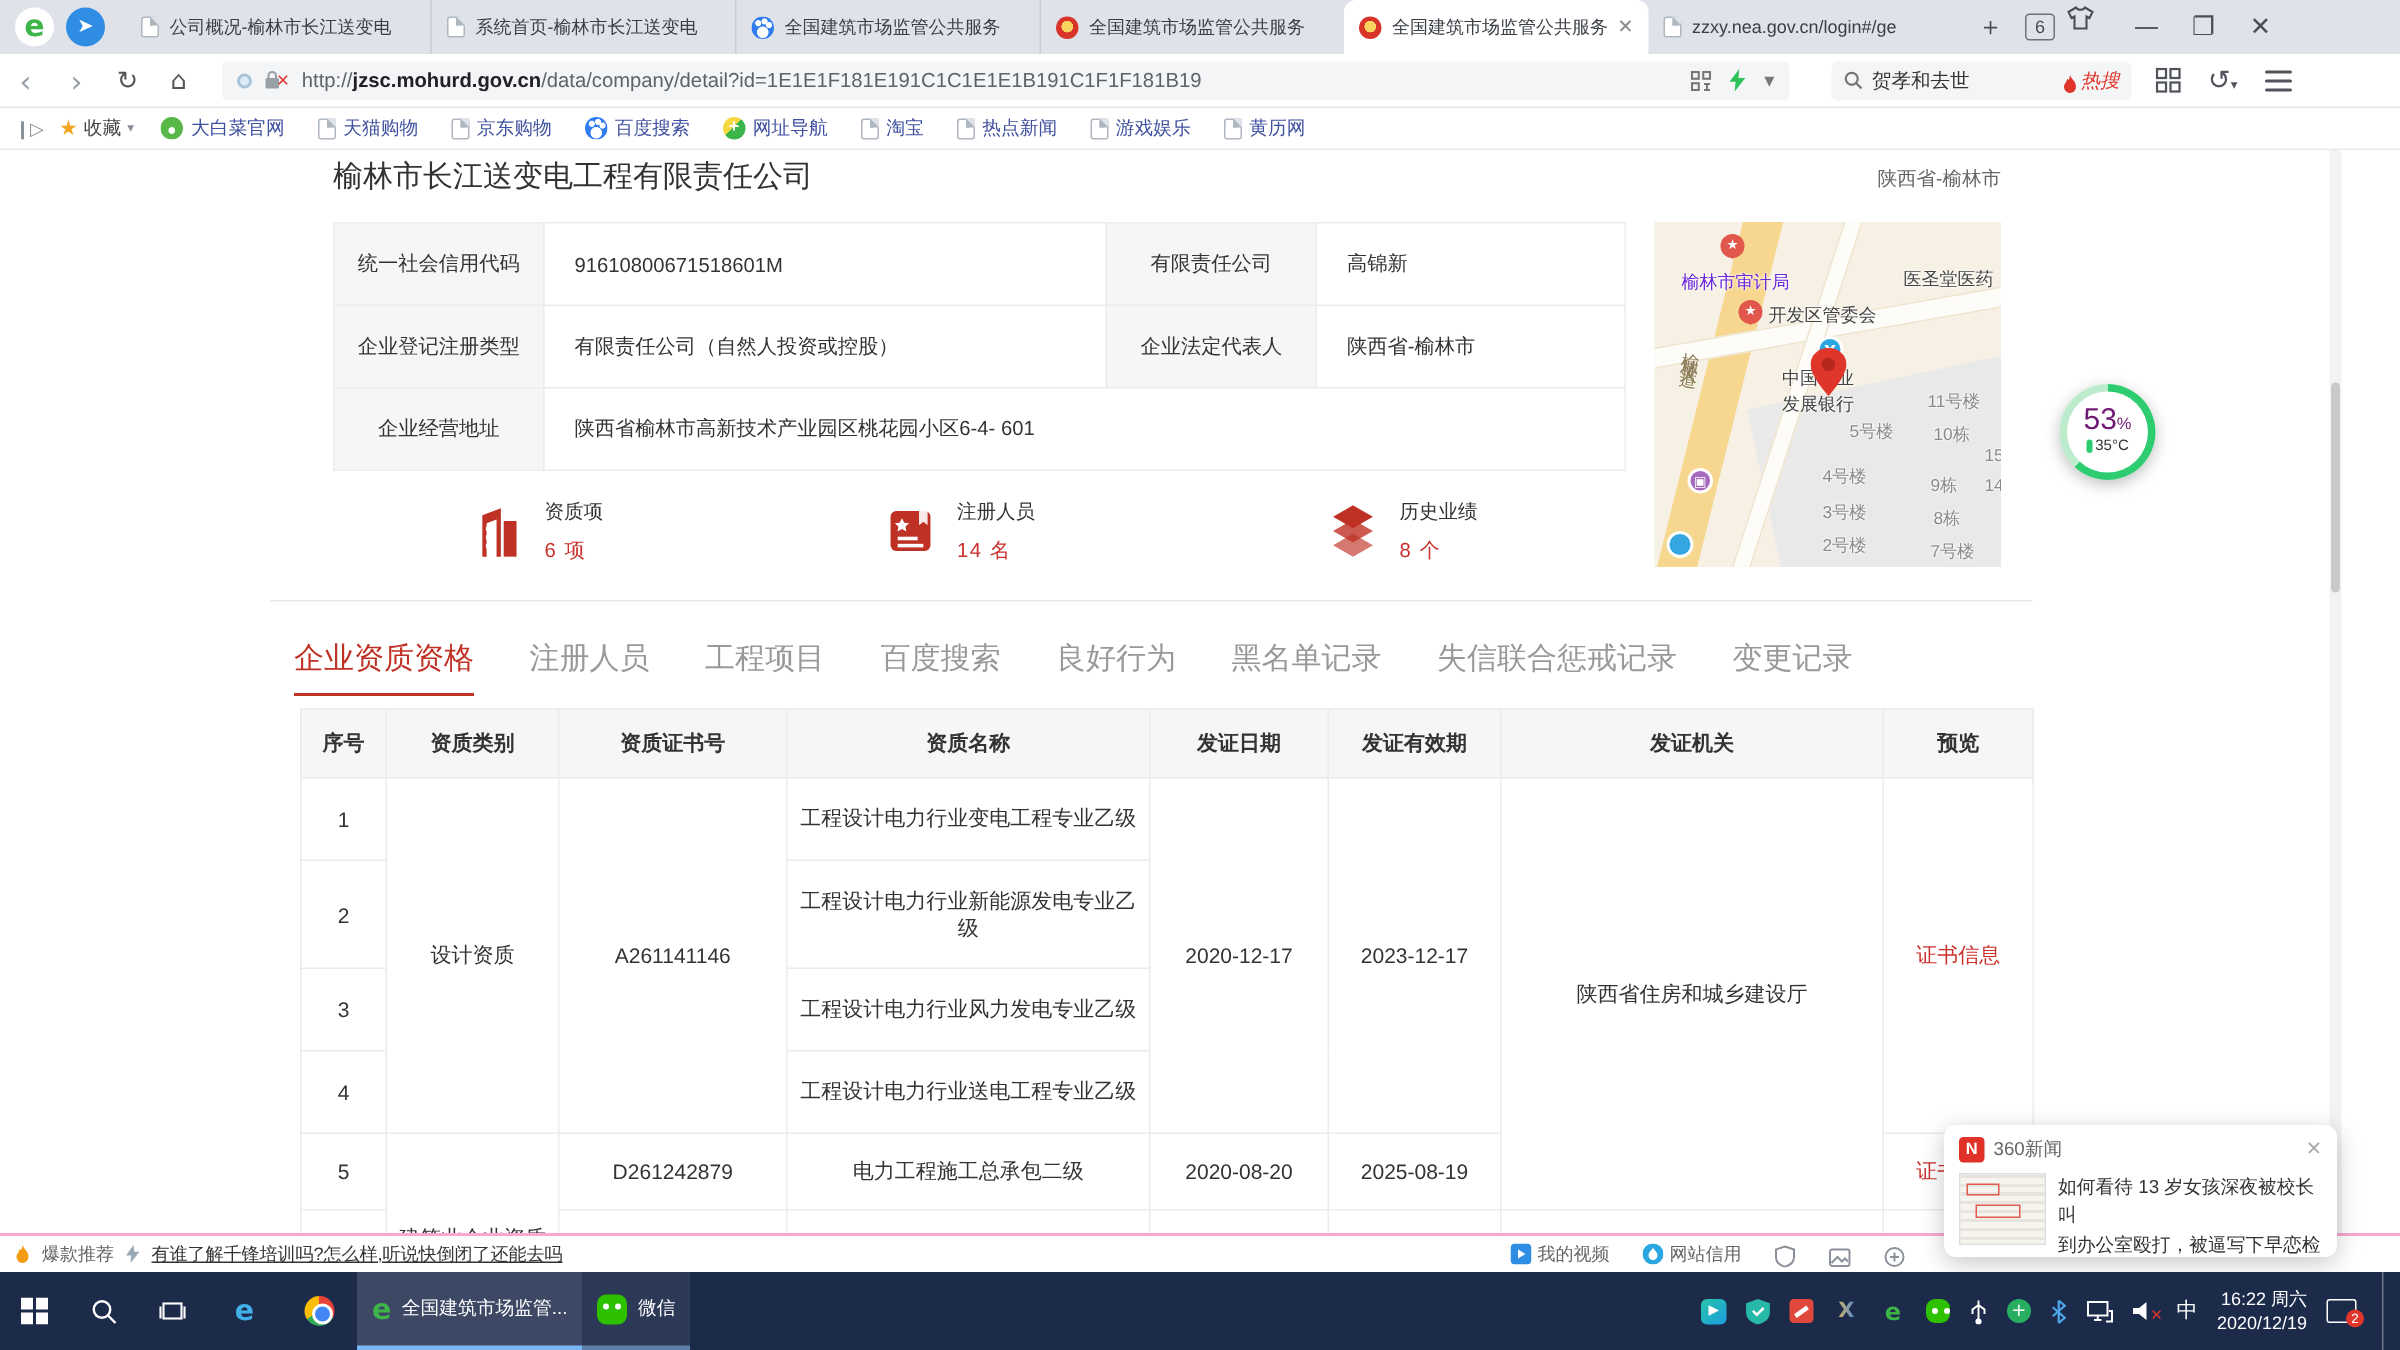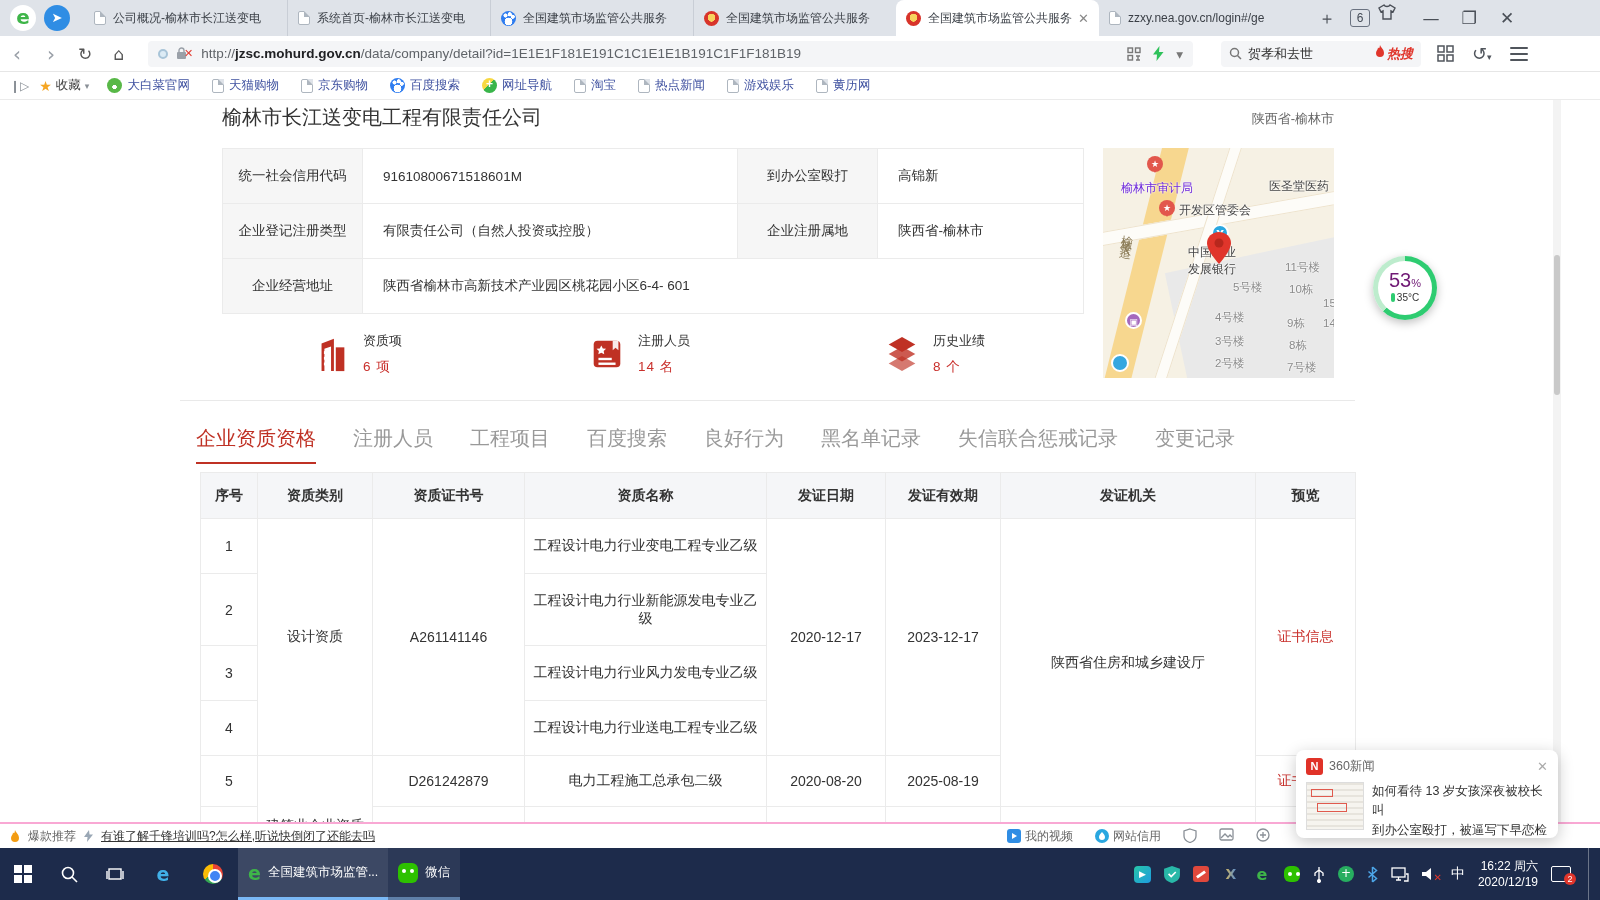--- a/index.html
+++ b/index.html
@@ -34,21 +34,21 @@
 .nvb.dark{color:#555;font-size:17px}
 .urlbox{width:1045px;height:26px;margin-left:12px;background:#f4f5f7;border-radius:4px;display:flex;align-items:center;padding:0 10px;font-size:13.5px}
 .siteind{width:10px;height:10px;border-radius:50%;border:2px solid #a8c4d8;background:#dcebf5;margin-right:8px}
 .locky{position:relative;margin-right:8px;display:flex;align-items:center}
 .locky .x{color:#e03a2f;font-weight:bold;font-size:11px;margin-left:-3px}
 .url{white-space:nowrap;overflow:hidden;color:#5f6368;flex:1}
 .url b{color:#202124;font-weight:bold}
 .uic{margin-left:12px;color:#777;display:flex;align-items:center}
 .searchbox{width:200px;height:26px;margin-left:28px;background:#f4f5f7;border-radius:4px;display:flex;align-items:center;padding:0 8px;font-size:13px}
 .searchbox .q{flex:1;color:#333;margin-left:6px;white-space:nowrap;overflow:hidden}
-.hot{color:#e0352b;font-weight:bold;font-style:italic;display:flex;align-items:flex-start;gap:2px}
+.hot{color:#e0352b;font-weight:normal;font-style:italic;display:flex;align-items:flex-end;gap:2px}
 .ricons{display:flex;align-items:center;margin-left:16px;gap:18px;color:#50555c}
 .ham{width:18px}
 .ham i{display:block;height:2px;background:#50555c;margin:4px 0;border-radius:1px}
 
 
 .bmbar{position:absolute;left:0;top:72px;width:1600px;height:28px;background:#fff;border-bottom:1px solid #ebebeb;display:flex;align-items:center;font-size:12.5px;color:#3f51a0}
 .bm-exp{color:#8a9097;margin:0 10px 0 10px;font-size:12px}
 .bm-fav{display:flex;align-items:center;color:#444;margin-right:18px}
 .star{color:#f5a623;font-size:14px;margin-right:4px}
 .caret{color:#8a9097;font-size:9px;margin-left:4px}
@@ -98,21 +98,21 @@
 .roadlbl{position:absolute;writing-mode:vertical-rl;color:#8a7a55;letter-spacing:4px;transform:rotate(8deg)}
 
 
 .sbar{position:absolute;left:1553px;top:0;width:8px;height:722px;background:#f3f3f3}
 .sthumb{position:absolute;left:1px;top:155px;width:6px;height:140px;background:#c9c9c9;border-radius:3px}
 
 
 .statusbar{position:absolute;left:0;top:822px;width:1600px;height:26px;background:#fff;border-top:2px solid #f9a8d4;display:flex;align-items:center;font-size:12px;color:#666;z-index:40}
 .sb-left{display:flex;align-items:center;margin-left:10px;gap:8px}
 .sb-link{color:#333;text-decoration:underline}
-.sb-right{display:flex;align-items:flex-start;gap:22px;margin-left:auto;margin-right:330px}
+.sb-right{display:flex;align-items:flex-end;gap:22px;margin-left:auto;margin-right:330px}
 .sb-it{display:flex;align-items:center;gap:4px}
 
 
 .ball{position:absolute;left:1373px;top:256px;width:64px;height:64px;border-radius:50%;background:conic-gradient(#2ecc71 0 62%,#bdeccd 62% 100%);box-shadow:0 3px 10px rgba(0,0,0,.25);z-index:60}
 .ball .in{position:absolute;left:5px;top:5px;width:54px;height:54px;border-radius:50%;background:#fff;text-align:center}
 .ball .pc{font-size:20px;color:#701a75;margin-top:8px}
 .ball .pc small{font-size:11px}
 .ball .tp{font-size:10px;color:#333;display:flex;align-items:center;justify-content:center;gap:2px}
 .thermo{display:inline-block;width:4px;height:9px;background:#2ecc71;border-radius:2px}
 
@@ -315,27 +315,27 @@
     <colgroup>
         <col style="width:140px">
         <col style="width:375px">
         <col style="width:140px">
         <col style="width:206px">
       </colgroup>
     <tbody>
         <tr>
       <td class="lab">统一社会信用代码</td>
       <td class="val">91610800671518601M</td>
-      <td class="lab">到办公室殴打</td>
+      <td class="lab">有限责任公司</td>
       <td class="val">高锦新</td>
     </tr>
     <tr>
       <td class="lab">企业登记注册类型</td>
       <td class="val">有限责任公司（自然人投资或控股）</td>
-      <td class="lab">企业注册属地</td>
+      <td class="lab">企业法定代表人</td>
       <td class="val">陕西省-榆林市</td>
     </tr>
     <tr>
       <td class="lab">企业经营地址</td>
       <td class="val" colspan="3">陕西省榆林市高新技术产业园区桃花园小区6-4- 601</td>
     </tr>
   </tbody>
     </table>
 
   <div class="stat" style="left:313px">

